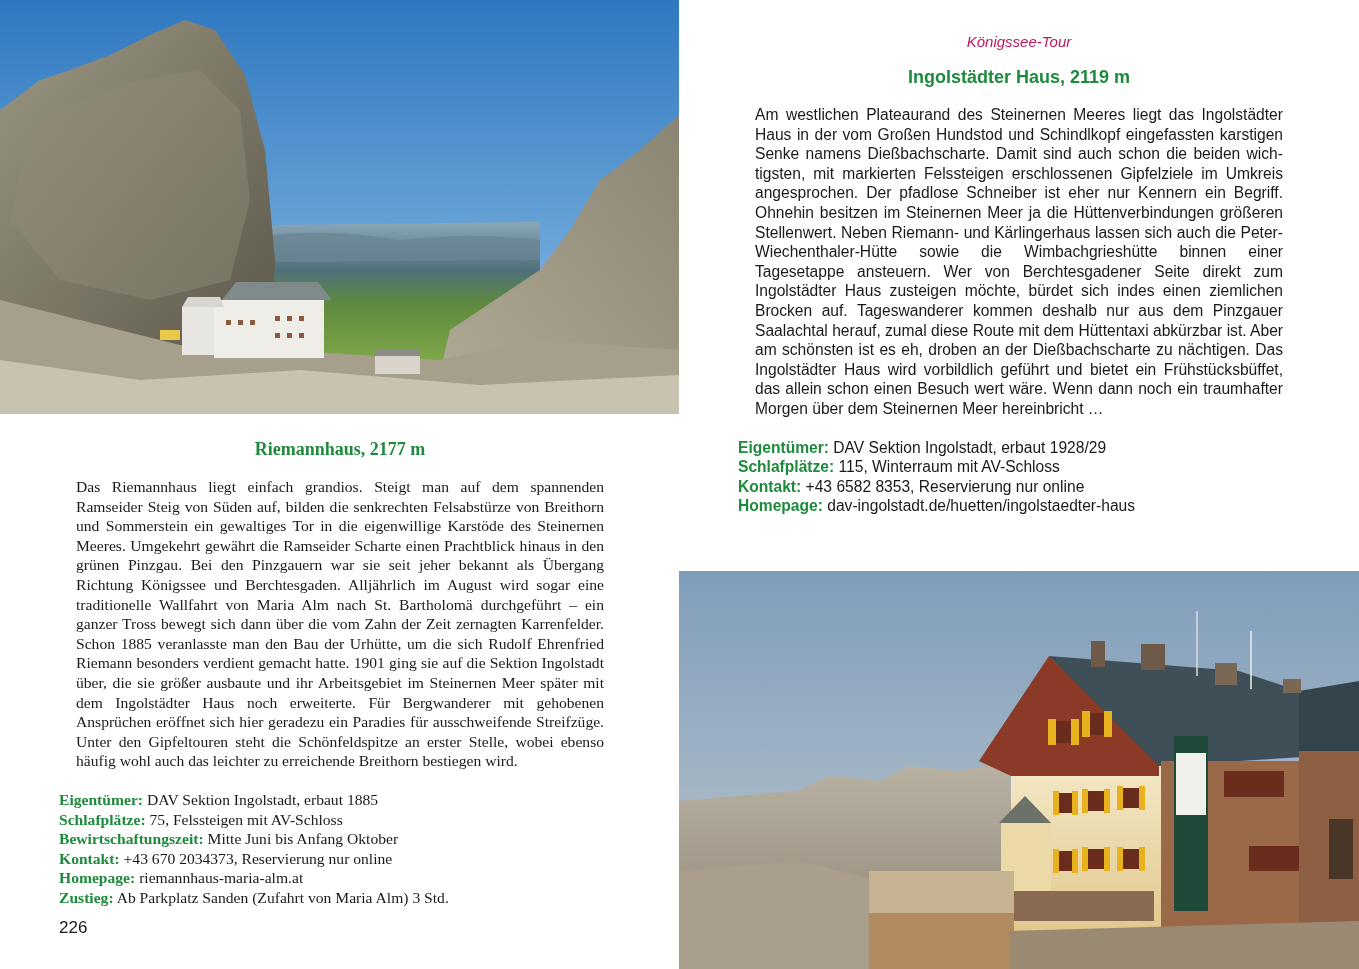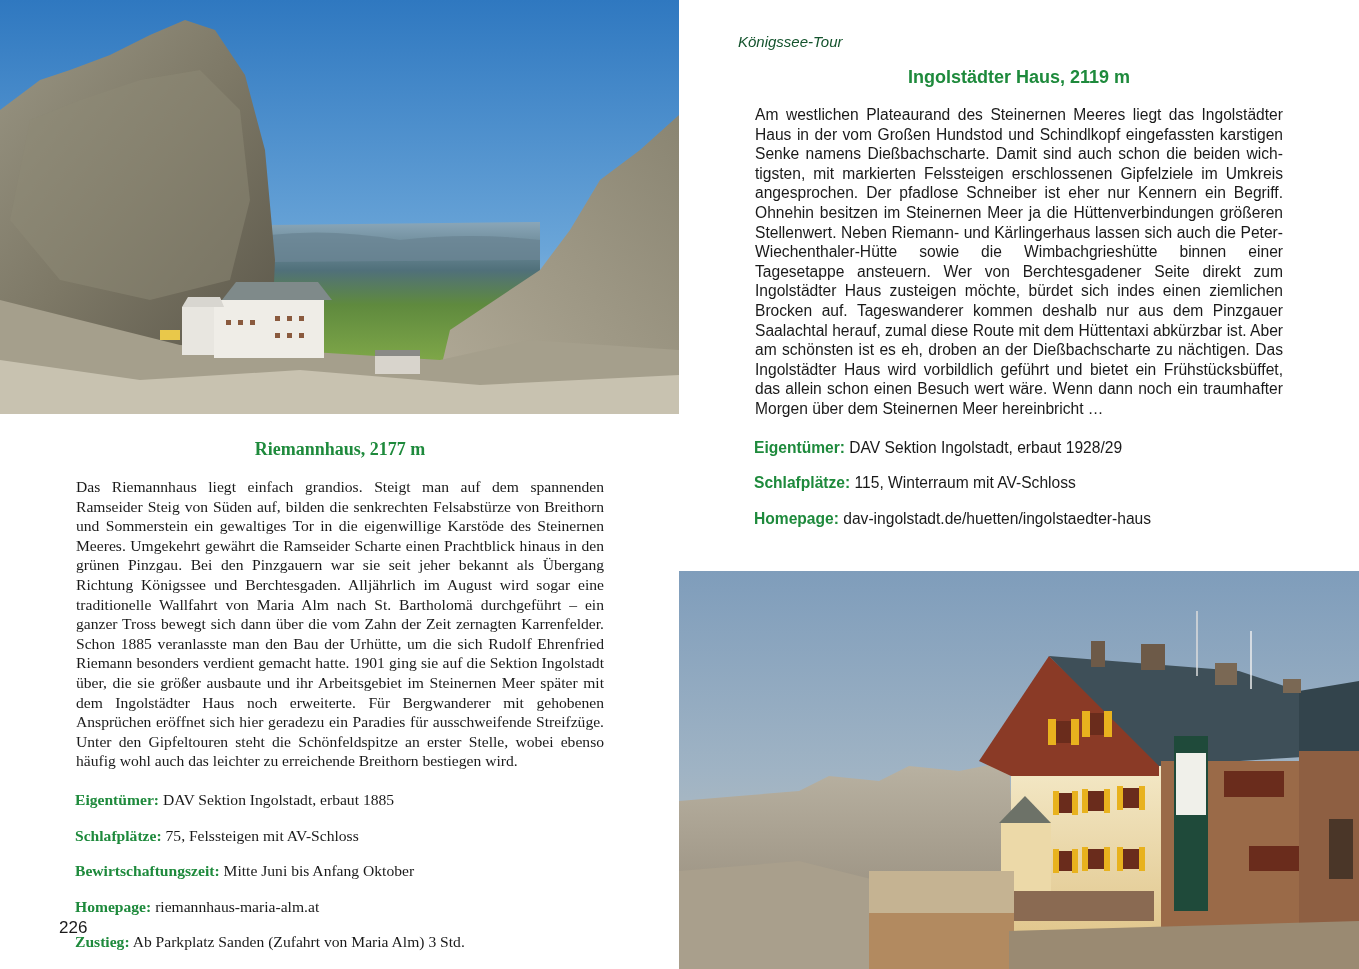--- a/index.html
+++ b/index.html
@@ -18,25 +18,25 @@
   #left-block { left: 59px; top: 438px; width: 562px; font-family: Liberation Serif, serif; }
   #right-block { left: 738px; top: 66px; width: 562px; }
 
   .hut-title {
     color: #1e8a3c; font-weight: bold; font-size: 18px; line-height: 22px;
     margin: 0 0 0 0;
     text-align: center;
   }
   .body-text { text-align: justify; hyphens: manual; margin: 17px; }
   .facts { margin-top: 19px; }
-  .fact { margin: 16px; }
+  .fact { margin: 0; }
   .fact-label { color: #1e8a3c; font-weight: bold; }
   .running-head {
     position: absolute; left: 738px; top: 33px; width: 562px;
-    font-style: italic; color: #14532d; font-size: 15px;
+    text-align: center; font-style: italic; color: #be185d; font-size: 15px;
   }
   .page-number { position: absolute; left: 59px; top: 918px; font-size: 17px; }
 </style>
 </head>
 <body>
 
 <div class="photo" id="photo-top">
   <svg viewBox="0 0 679 414" preserveAspectRatio="none">
     <defs>
       <linearGradient id="skyA" x1="0" y1="0" x2="0" y2="1">
@@ -92,33 +92,35 @@
 
 <div class="running-head">Königssee-Tour</div>
 
 <div class="text-block" id="left-block">
   <h2 class="hut-title">Riemannhaus, 2177 m</h2>
   <p class="body-text">Das Riemannhaus liegt einfach grandios. Steigt man auf dem spannenden Ramseider Steig von Süden auf, bilden die senkrechten Felsabstürze von Breithorn und Sommerstein ein gewaltiges Tor in die eigenwillige Karstöde des Steinernen Meeres. Umgekehrt gewährt die Ramseider Scharte einen Prachtblick hinaus in den grünen Pinzgau. Bei den Pinzgauern war sie seit jeher bekannt als Übergang Richtung Königssee und Berchtesgaden. Alljähr­lich im August wird sogar eine traditionelle Wallfahrt von Maria Alm nach St. Bartholomä durchgeführt – ein ganzer Tross bewegt sich dann über die vom Zahn der Zeit zernagten Karrenfelder. Schon 1885 veranlasste man den Bau der Urhütte, um die sich Rudolf Ehrenfried Riemann besonders verdient ge­macht hatte. 1901 ging sie auf die Sektion Ingolstadt über, die sie größer aus­baute und ihr Arbeitsgebiet im Steinernen Meer später mit dem Ingolstädter Haus noch erweiterte. Für Bergwanderer mit gehobenen Ansprüchen eröff­net sich hier geradezu ein Paradies für ausschweifende Streifzüge. Unter den Gipfeltouren steht die Schönfeldspitze an erster Stelle, wobei ebenso häufig wohl auch das leichter zu erreichende Breithorn bestiegen wird.</p>
   <div class="facts">
     <p class="fact"><span class="fact-label">Eigentümer:</span> <span>DAV Sektion Ingolstadt, erbaut 1885</span></p>
     <p class="fact"><span class="fact-label">Schlafplätze:</span> <span>75, Felssteigen mit AV-Schloss</span></p>
     <p class="fact"><span class="fact-label">Bewirtschaftungszeit:</span> <span>Mitte Juni bis Anfang Oktober</span></p>
+    <p class="fact"><span class="fact-label">Kontakt:</span> <span>+43 670 2034373, Reservierung nur online</span></p>
     <p class="fact"><span class="fact-label">Homepage:</span> <span>riemannhaus-maria-alm.at</span></p>
     <p class="fact"><span class="fact-label">Zustieg:</span> <span>Ab Parkplatz Sanden (Zufahrt von Maria Alm) 3 Std.</span></p>
   </div>
 </div>
 
 <div class="page-number">226</div>
 
 <div class="text-block" id="right-block">
   <h2 class="hut-title">Ingolstädter Haus, 2119 m</h2>
   <p class="body-text">Am westlichen Plateaurand des Steinernen Meeres liegt das Ingolstädter Haus in der vom Großen Hundstod und Schindlkopf eingefassten karstigen Senke namens Dießbachscharte. Damit sind auch schon die beiden wich­tigsten, mit markierten Felssteigen erschlossenen Gipfelziele im Umkreis an­gesprochen. Der pfadlose Schneiber ist eher nur Kennern ein Begriff. Ohne­hin besitzen im Steinernen Meer ja die Hüttenverbindungen größeren Stel­lenwert. Neben Riemann- und Kärlingerhaus lassen sich auch die Peter-Wie­chenthaler-Hütte sowie die Wimbachgrieshütte binnen einer Tagesetappe ansteuern. Wer von Berchtesgadener Seite direkt zum Ingolstädter Haus zu­steigen möchte, bürdet sich indes einen ziemlichen Brocken auf. Tageswan­derer kommen deshalb nur aus dem Pinzgauer Saalachtal herauf, zumal diese Route mit dem Hüttentaxi abkürzbar ist. Aber am schönsten ist es eh, droben an der Dießbachscharte zu nächtigen. Das Ingolstädter Haus wird vorbildlich geführt und bietet ein Frühstücksbüffet, das allein schon einen Besuch wert wäre. Wenn dann noch ein traumhafter Morgen über dem Stei­nernen Meer hereinbricht …</p>
   <div class="facts">
     <p class="fact"><span class="fact-label">Eigentümer:</span> <span>DAV Sektion Ingolstadt, erbaut 1928/29</span></p>
     <p class="fact"><span class="fact-label">Schlafplätze:</span> <span>115, Winterraum mit AV-Schloss</span></p>
+    <p class="fact"><span class="fact-label">Kontakt:</span> <span>+43 6582 8353, Reservierung nur online</span></p>
     <p class="fact"><span class="fact-label">Homepage:</span> <span>dav-ingolstadt.de/huetten/ingolstaedter-haus</span></p>
   </div>
 </div>
 
 <div class="photo" id="photo-bottom">
   <svg viewBox="0 0 680 398" preserveAspectRatio="none">
     <defs>
       <linearGradient id="skyB" x1="0" y1="0" x2="0" y2="1">
         <stop offset="0" stop-color="#7f9dbb"></stop>
         <stop offset="0.5" stop-color="#9fb3c4"></stop>

